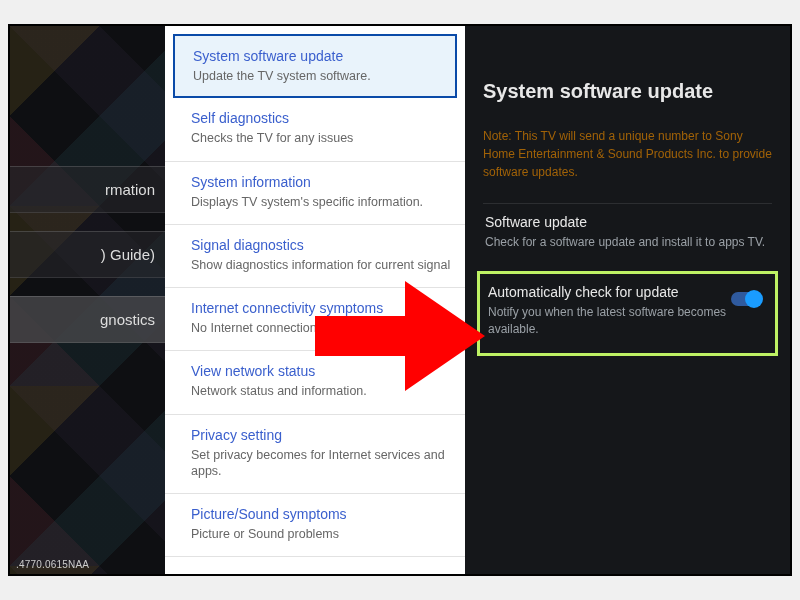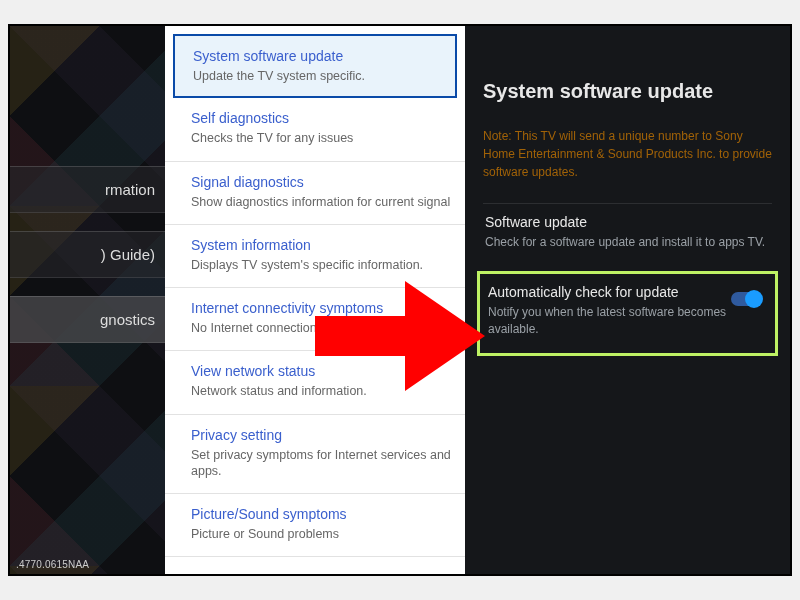--- a/index.html
+++ b/index.html
@@ -103,45 +103,45 @@
   <div class="left-nav">
     <div class="item">rmation</div>
     <div class="item">) Guide)</div>
     <div class="item sel">gnostics</div>
     <div class="version">.4770.0615NAA</div>
   </div>
 
   <div class="mid-panel">
     <div class="mid-item selected">
       <div class="title">System software update</div>
-      <div class="desc">Update the TV system specific.</div>
+      <div class="desc">Update the TV system software.</div>
     </div>
     <div class="mid-item">
       <div class="title">Self diagnostics</div>
       <div class="desc">Checks the TV for any issues</div>
     </div>
     <div class="mid-item">
+      <div class="title">System information</div>
+      <div class="desc">Displays TV system's specific information.</div>
+    </div>
+    <div class="mid-item">
       <div class="title">Signal diagnostics</div>
       <div class="desc">Show diagnostics information for current signal</div>
-    </div>
-    <div class="mid-item">
-      <div class="title">System information</div>
-      <div class="desc">Displays TV system's specific information.</div>
     </div>
     <div class="mid-item">
       <div class="title">Internet connectivity symptoms</div>
       <div class="desc">No Internet connection</div>
     </div>
     <div class="mid-item">
       <div class="title">View network status</div>
       <div class="desc">Network status and information.</div>
     </div>
     <div class="mid-item">
       <div class="title">Privacy setting</div>
-      <div class="desc">Set privacy symptoms for Internet services and apps.</div>
+      <div class="desc">Set privacy becomes for Internet services and apps.</div>
     </div>
     <div class="mid-item">
       <div class="title">Picture/Sound symptoms</div>
       <div class="desc">Picture or Sound problems</div>
     </div>
   </div>
 
   <div class="right-panel">
     <h1>System software update</h1>
     <div class="note">Note: This TV will send a unique number to Sony Home Entertainment &amp; Sound Products Inc. to provide software updates.</div>

